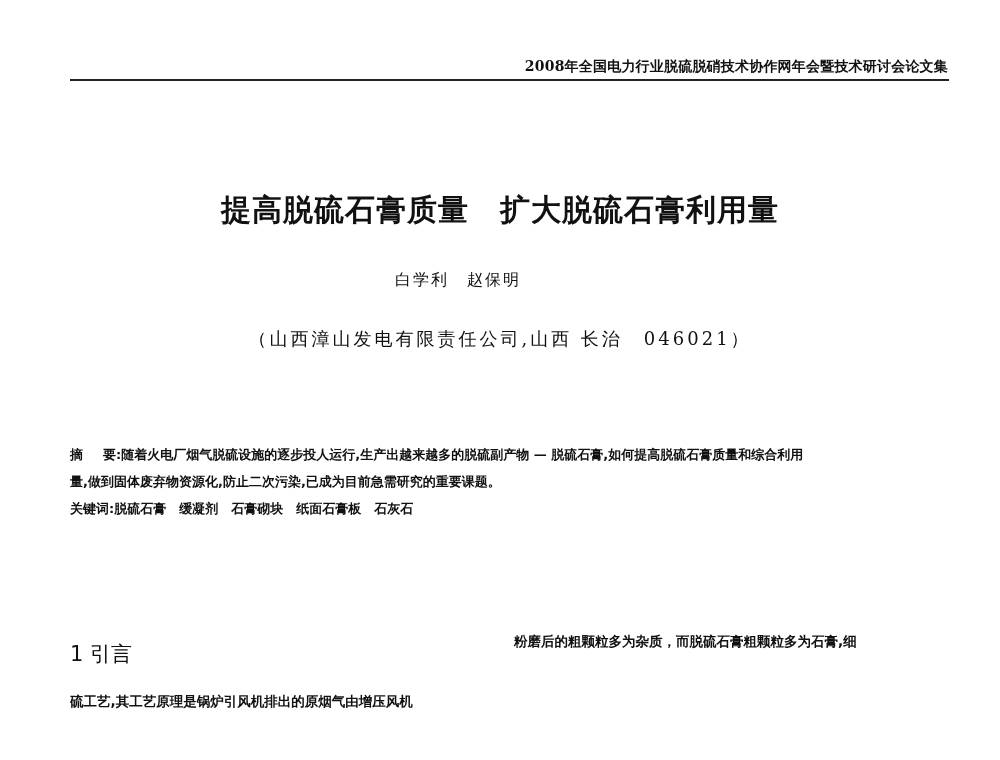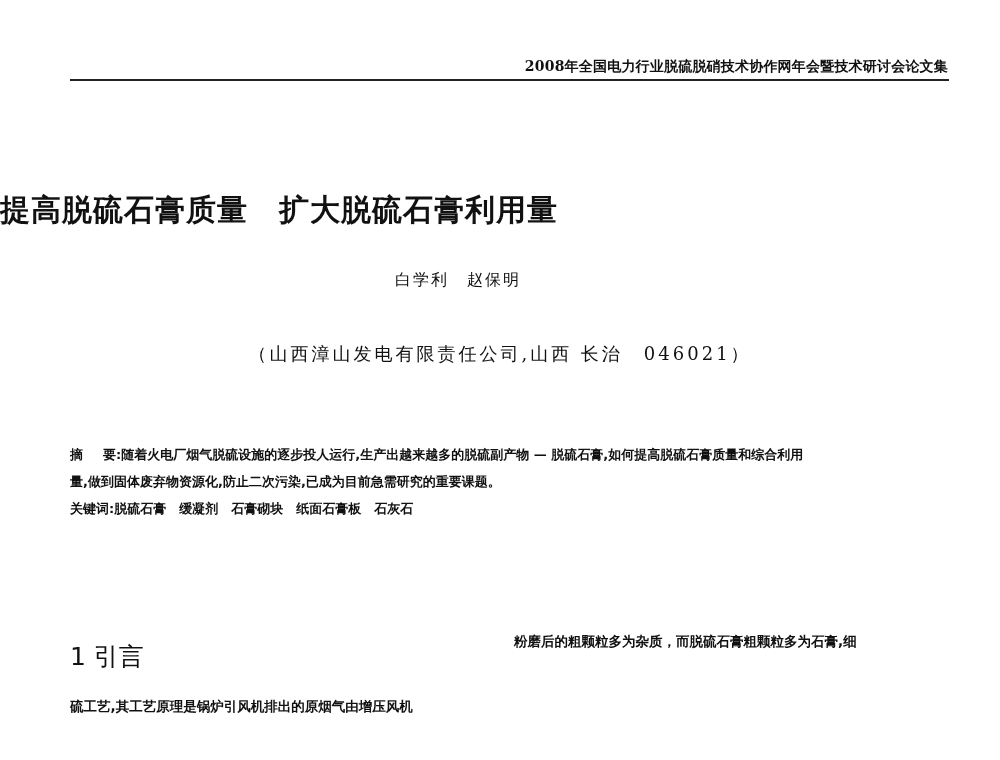--- a/index.html
+++ b/index.html
@@ -9,45 +9,45 @@
     }
     .abs { position: absolute; }
     .running-head {
       right: 52px; top: 58px; font-size: 14px; font-weight: bold;
       letter-spacing: 0.2px; white-space: nowrap;
     }
     .rule {
       left: 70px; top: 79px; width: 879px; height: 2px; background: #222;
     }
     .title {
-      left: 0; width: 1000px; top: 190px; 
+      left: 0; width: 1000px; top: 190px; text-align: center;
       font-family: "DejaVu Sans", "Liberation Sans", sans-serif;
       font-size: 30px; font-weight: bold; letter-spacing: 1px; white-space: pre;
     }
     .authors {
       left: 0; width: 916px; top: 270px; text-align: center;
       font-size: 16px; letter-spacing: 2px; white-space: pre;
     }
     .affil {
-      left: 0; width: 1000px; top: 342px; text-align: center;
+      left: 0; width: 1000px; top: 327px; text-align: center;
       font-size: 18px; letter-spacing: 3px; white-space: pre;
     }
     .abstract {
       left: 70px; width: 880px; top: 441px;
       font-family: "DejaVu Sans", "Liberation Sans", sans-serif;
       font-size: 13px; font-weight: bold; line-height: 27px;
     }
     .abstract p { margin: 0; }
     .abs-label { letter-spacing: 0; }
     .abs-label .gap { display: inline-block; width: 20px; }
     .col-left { left: 70px; width: 424px; top: 640px; }
     .col-right { left: 514px; width: 436px; top: 626px; }
     .sec-heading {
       font-family: "DejaVu Sans", "Liberation Sans", sans-serif;
-      font-size: 25px; font-weight: normal; margin: 0;
+      font-size: 21px; font-weight: normal; margin: 0;
     }
     .body-text {
       font-family: "DejaVu Sans", "Liberation Sans", sans-serif;
       font-size: 13.5px; font-weight: bold; line-height: 30px; margin: 0;
       text-align: justify;
     }
     .indent { text-indent: 2em; }
     .sub-heading {
       font-family: "DejaVu Sans", "Liberation Sans", sans-serif;
       font-size: 15px; font-weight: bold; margin: 0; padding-left: 38px; line-height: 28px;

